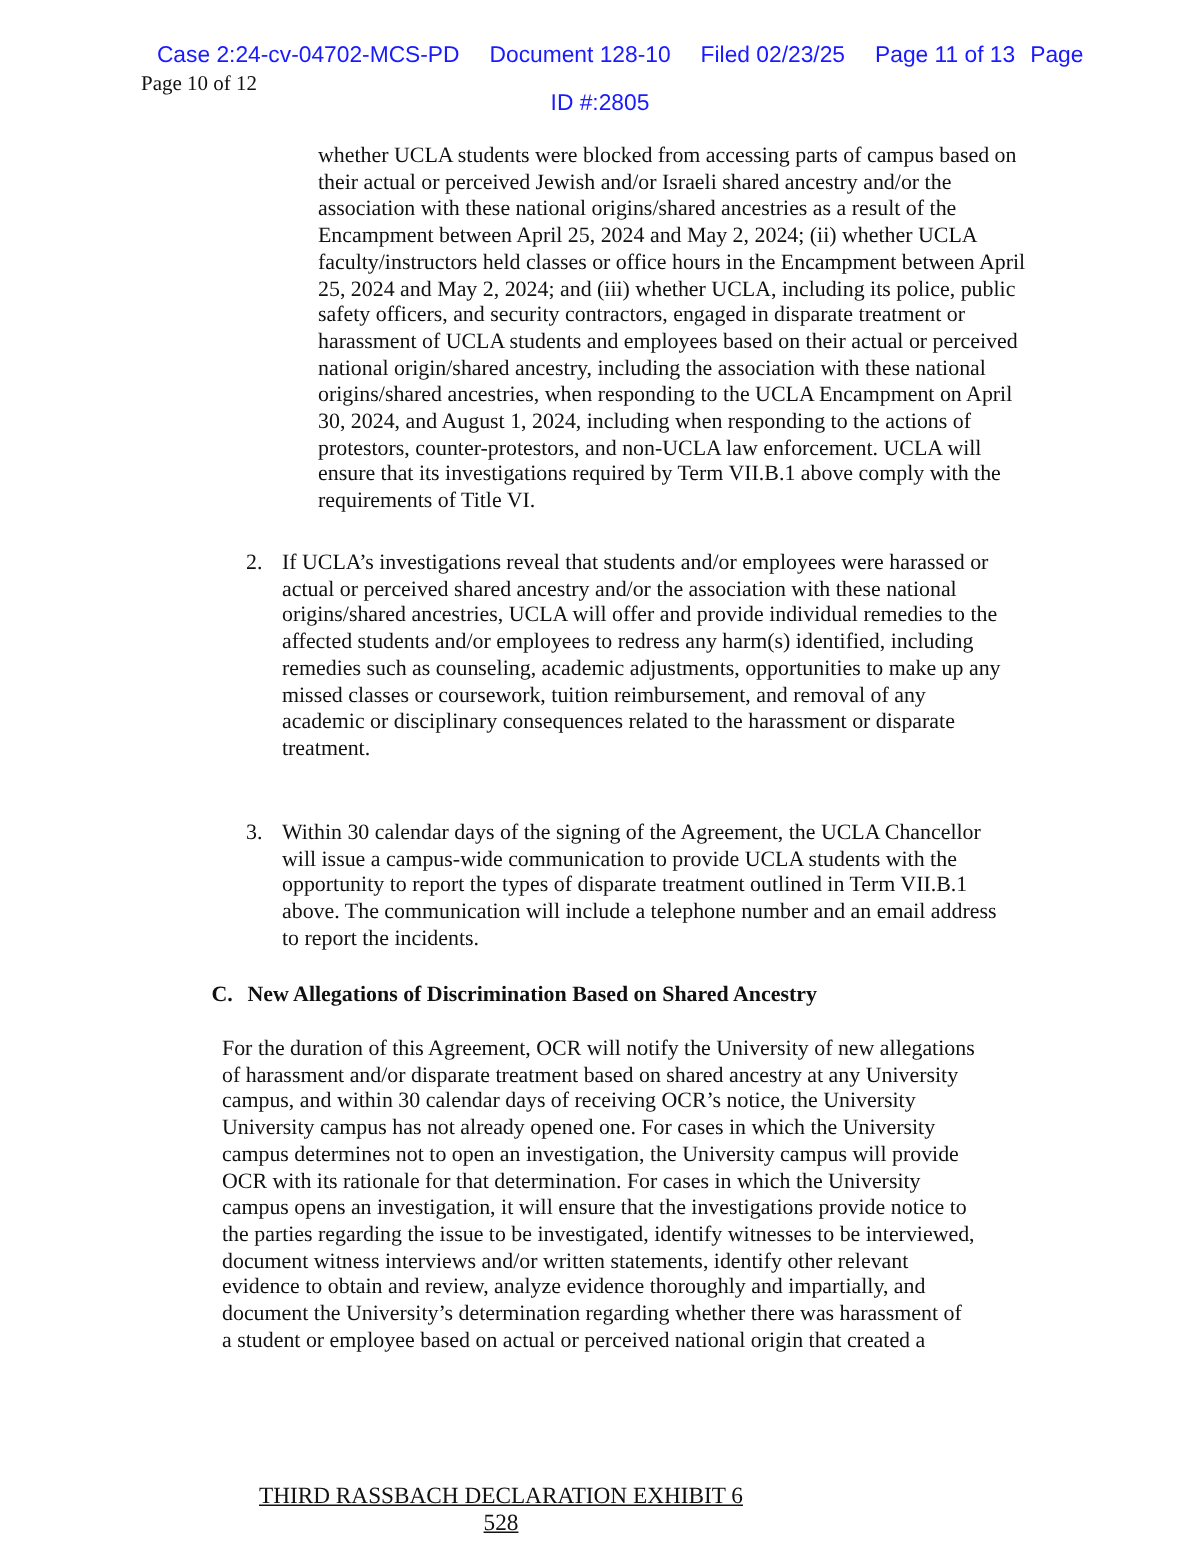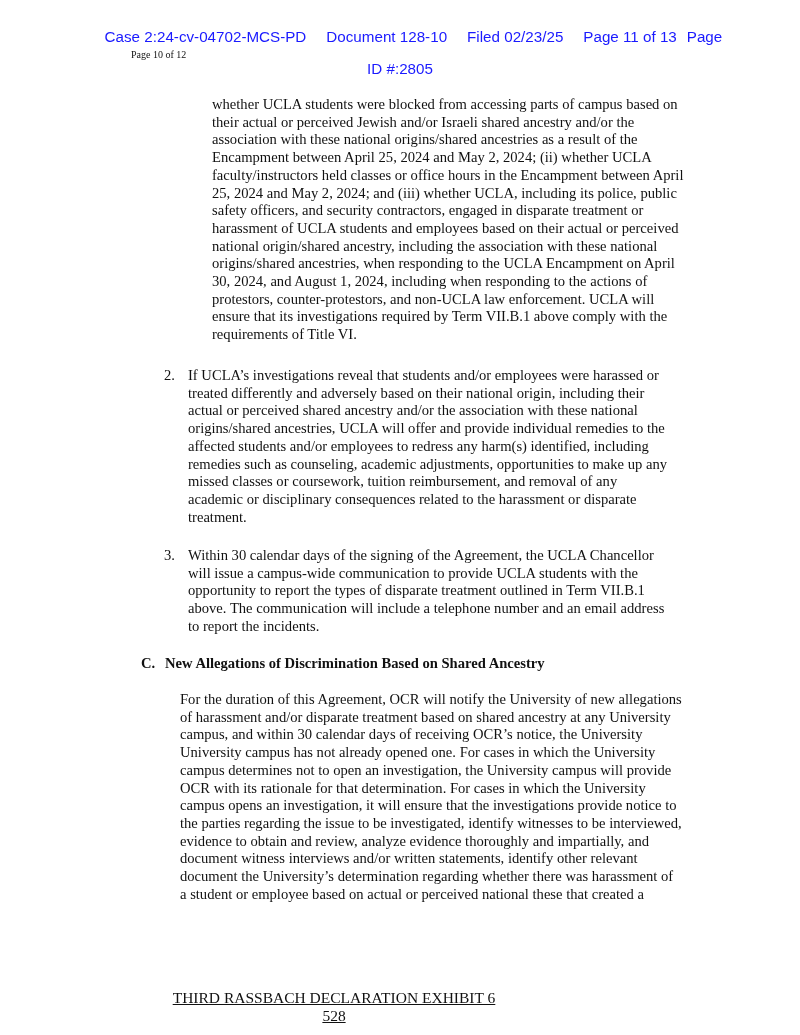--- a/index.html
+++ b/index.html
@@ -1,30 +1,30 @@
 <!DOCTYPE html>
 <html><head>
 <meta charset="utf-8">
 <style>
   html, body { margin: 0; padding: 0; background: #ffffff; }
   body { width: 800px; height: 1035px; position: relative; overflow: hidden; font-family: "Liberation Serif", serif; color: #111; }
   .stamp { position: absolute; top: 13px; left: 0; width: 800px; text-align: center; font-family: "Liberation Sans", sans-serif; color: #1a1aff; font-size: 15.2px; line-height: 16px; }
   .stamp .line1 { white-space: pre; }
   .stamp span.seg { margin: 0 10px; }
-  .orig-page { position: absolute; top: 49px; left: 94px; font-size: 10px; margin-left: 37px; }
+  .orig-page { position: absolute; top: 49px; left: 94px; font-size: 14px; }
   .block { position: absolute; font-size: 14.6px; line-height: 17.7px; }
   .p-cont { top: 96px; left: 188px; width: 530px; margin-left: 24px; }
   .item { position: absolute; left: 164px; width: 556px; font-size: 14.6px; line-height: 17.7px; }
   .item .num { position: absolute; left: 0; top: 0; }
   .item .txt { margin-left: 24px; }
   .item2 { top: 367px; }
   .item3 { top: 547px; }
   .heading { position: absolute; top: 655px; left: 141px; font-weight: bold; font-size: 14.6px; }
   .heading .hletter { display: inline-block; width: 24px; }
-  .p-c { top: 691px; left: 180px; width: 556px; }
+  .p-c { top: 691px; left: 148px; width: 556px; }
   .footer { position: absolute; top: 989px; left: 0; width: 668px; text-align: center; font-size: 15.5px; line-height: 18px; text-decoration: underline; }
   .line { display: block; white-space: nowrap; }
 </style>
 </head>
 <body>
 
 <div class="stamp">
   <div class="line1">
     <span class="seg">Case 2:24-cv-04702-MCS-PD</span><span class="seg">Document 128-10</span><span class="seg">Filed 02/23/25</span><span class="seg">Page 11 of 13</span><span>Page</span>
   </div>
@@ -47,21 +47,20 @@
     <span class="line">30, 2024, and August 1, 2024, including when responding to the actions of</span>
     <span class="line">protestors, counter-protestors, and non-UCLA law enforcement.  UCLA will</span>
     <span class="line">ensure that its investigations required by Term VII.B.1 above comply with the</span>
     <span class="line">requirements of Title VI.</span>
   </div>
 
 <div class="item item2">
   <span class="num">2.</span>
   <div class="txt">
       <span class="line">If UCLA’s investigations reveal that students and/or employees were harassed or</span>
-      <span class="line">treated differently and adversely based on their national origin, including their</span>
       <span class="line">actual or perceived shared ancestry and/or the association with these national</span>
       <span class="line">origins/shared ancestries, UCLA will offer and provide individual remedies to the</span>
       <span class="line">affected students and/or employees to redress any harm(s) identified, including</span>
       <span class="line">remedies such as counseling, academic adjustments, opportunities to make up any</span>
       <span class="line">missed classes or coursework, tuition reimbursement, and removal of any</span>
       <span class="line">academic or disciplinary consequences related to the harassment or disparate</span>
       <span class="line">treatment.</span>
     </div>
 </div>
 
@@ -82,22 +81,22 @@
 
 <div class="block p-c">
     <span class="line">For the duration of this Agreement, OCR will notify the University of new allegations</span>
     <span class="line">of harassment and/or disparate treatment based on shared ancestry at any University</span>
     <span class="line">campus, and within 30 calendar days of receiving OCR’s notice, the University</span>
     <span class="line">University campus has not already opened one.  For cases in which the University</span>
     <span class="line">campus determines not to open an investigation, the University campus will provide</span>
     <span class="line">OCR with its rationale for that determination.  For cases in which the University</span>
     <span class="line">campus opens an investigation, it will ensure that the investigations provide notice to</span>
     <span class="line">the parties regarding the issue to be investigated, identify witnesses to be interviewed,</span>
+    <span class="line">document witness interviews and/or written statements, identify other relevant</span>
     <span class="line">evidence to obtain and review, analyze evidence thoroughly and impartially, and</span>
-    <span class="line">document witness interviews and/or written statements, identify other relevant</span>
     <span class="line">document the University’s determination regarding whether there was harassment of</span>
-    <span class="line">a student or employee based on actual or perceived national these that created a</span>
+    <span class="line">a student or employee based on actual or perceived national origin that created a</span>
   </div>
 
 <div class="footer">
   <div>THIRD RASSBACH DECLARATION EXHIBIT 6</div>
   <div>528</div>
 </div>
 
 </body></html>

